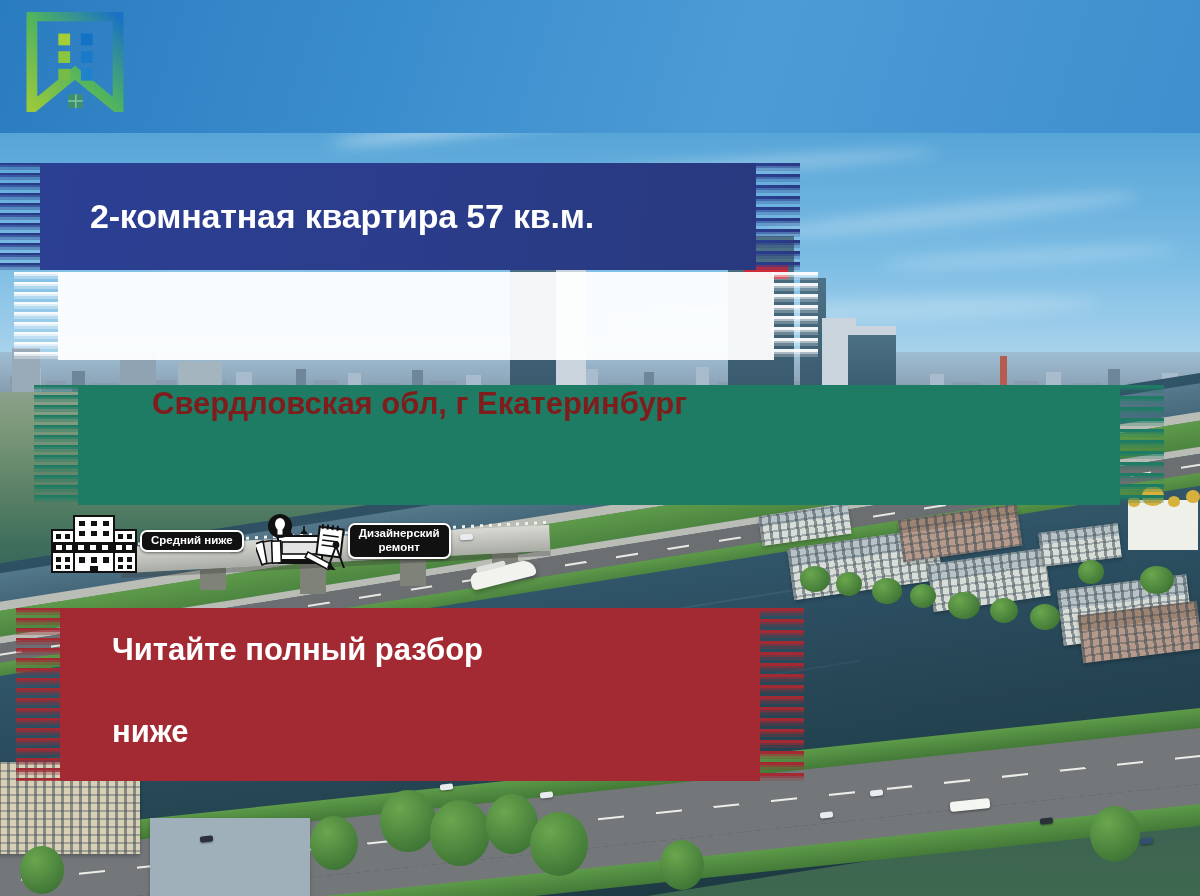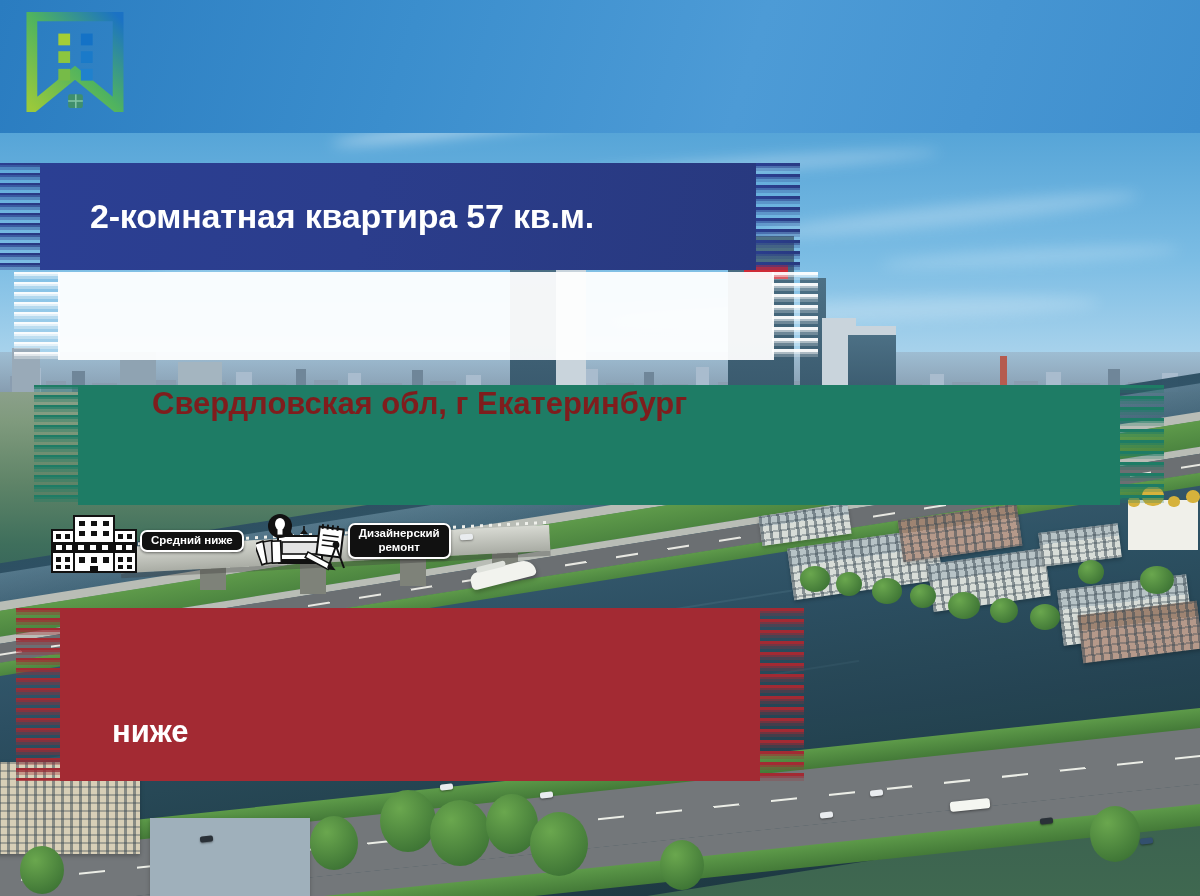--- a/index.html
+++ b/index.html
@@ -462,21 +462,21 @@
     <div class="frill fray-left"></div>
     <div class="frill fray-right"></div>
     <div class="slab"></div>
     <div class="banner-text"><span>Свердловская обл, г Екатеринбург</span><br></div>
   </div>
 
   <div class="brush" id="banner-cta">
     <div class="frill fray-left"></div>
     <div class="frill fray-right"></div>
     <div class="slab"></div>
-    <div class="banner-text"><br><br><span>ниже</span></div>
+    <div class="banner-text"><span>Читайте полный разбор</span><br><br><span>ниже</span></div>
   </div>
 
   <div id="badges">
 
     <div class="badge">
       <div class="badge-art">
         <svg viewBox="0 0 92 62" width="92" height="62">
 
           <rect x="4" y="18" width="22" height="42" fill="#fff" stroke="#111" stroke-width="2"></rect>
 

